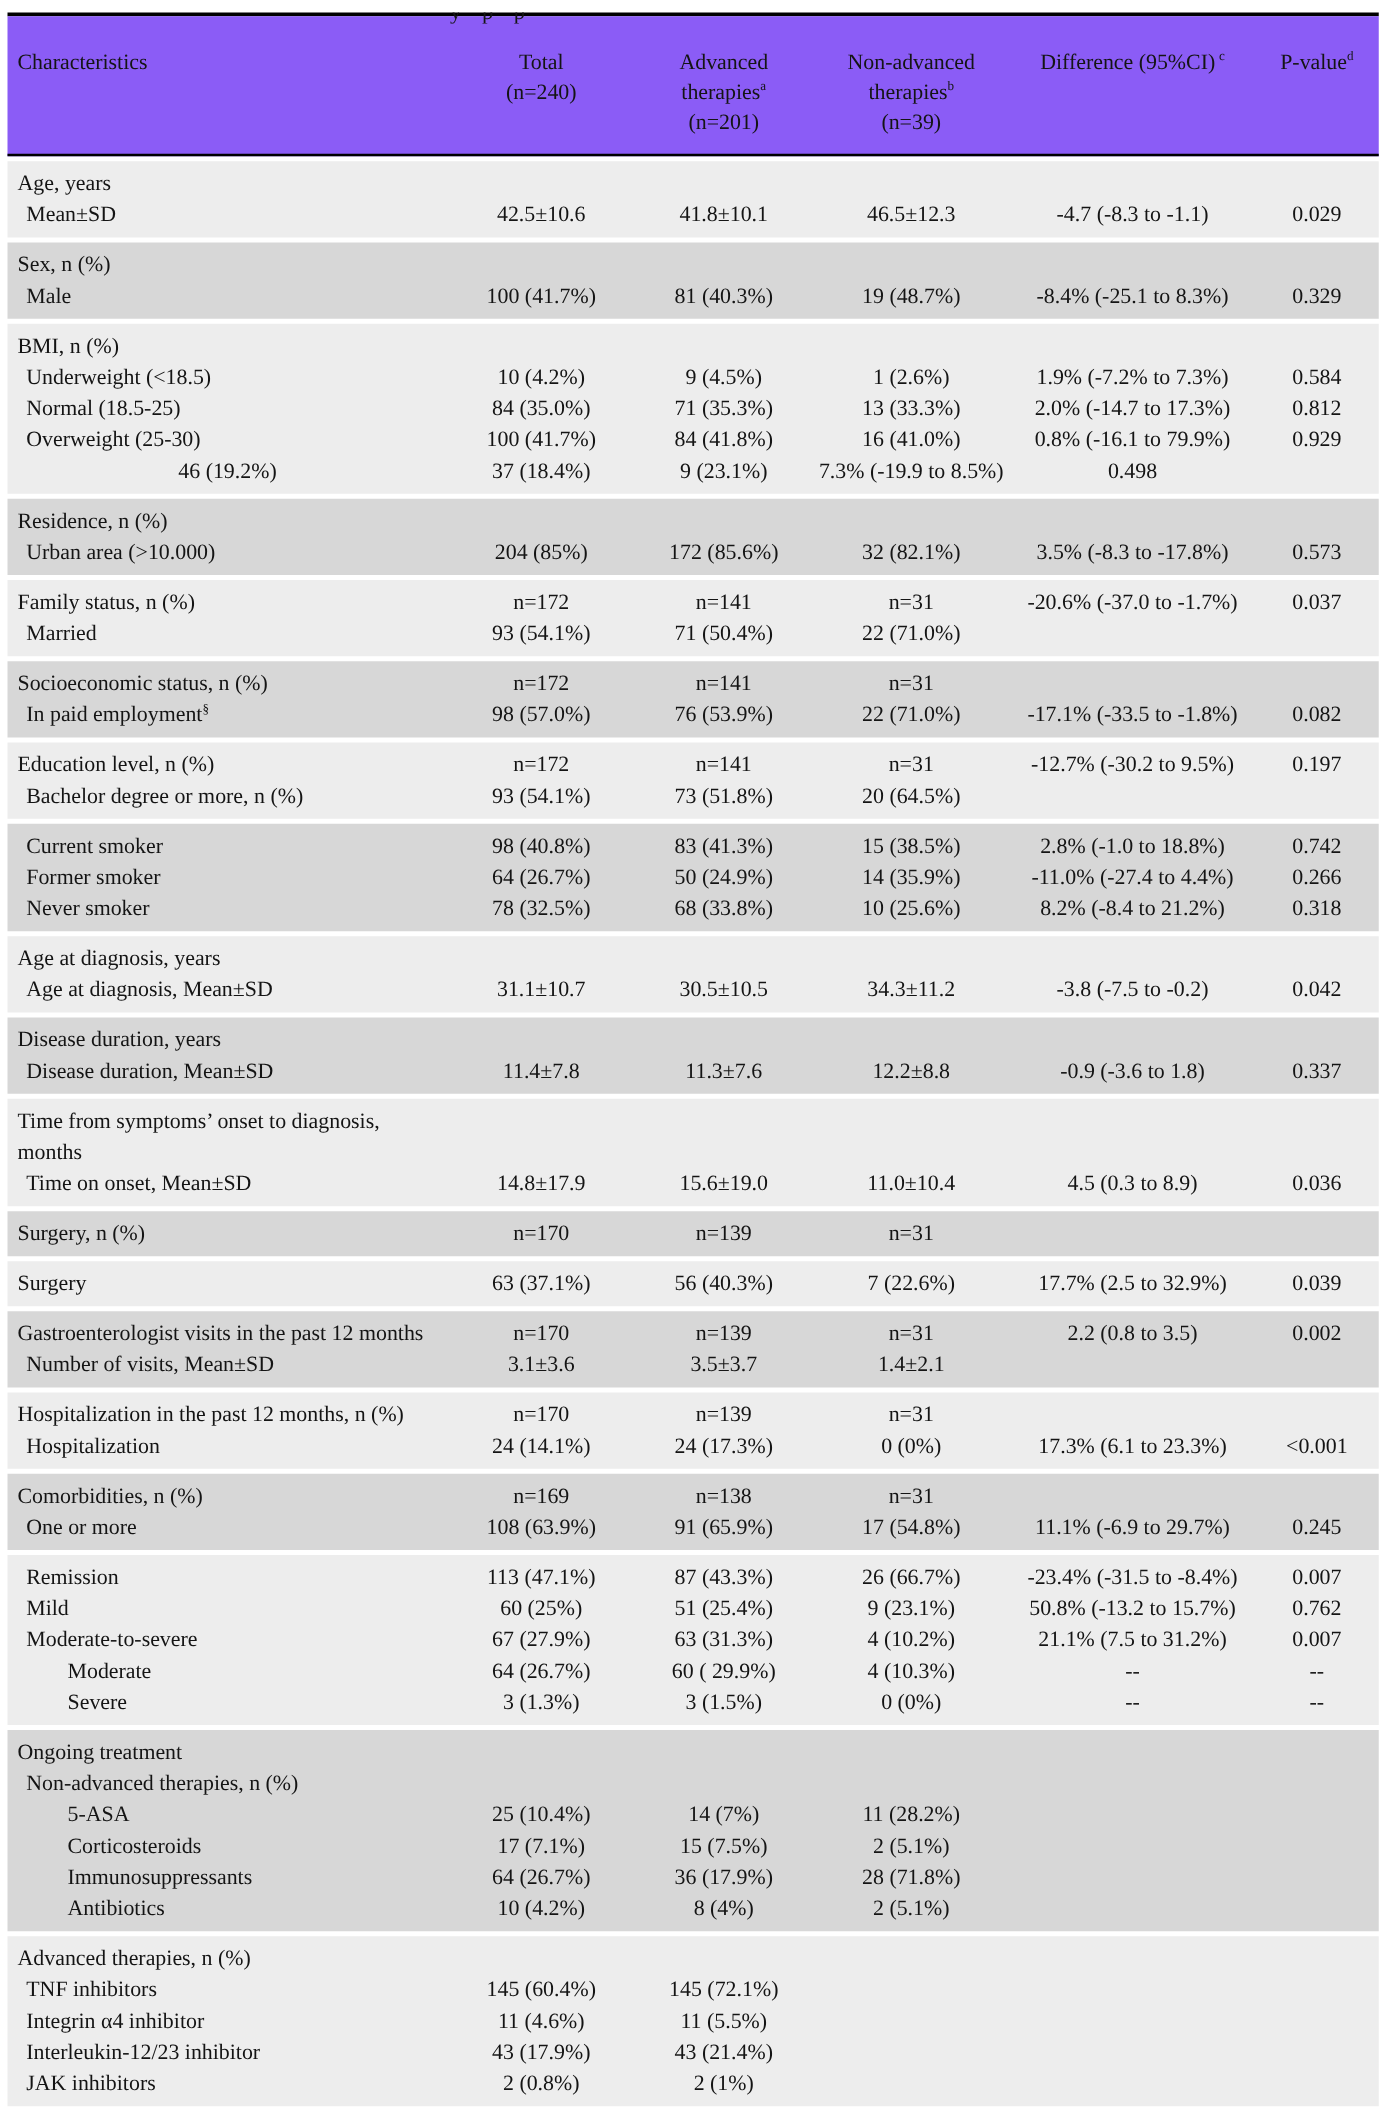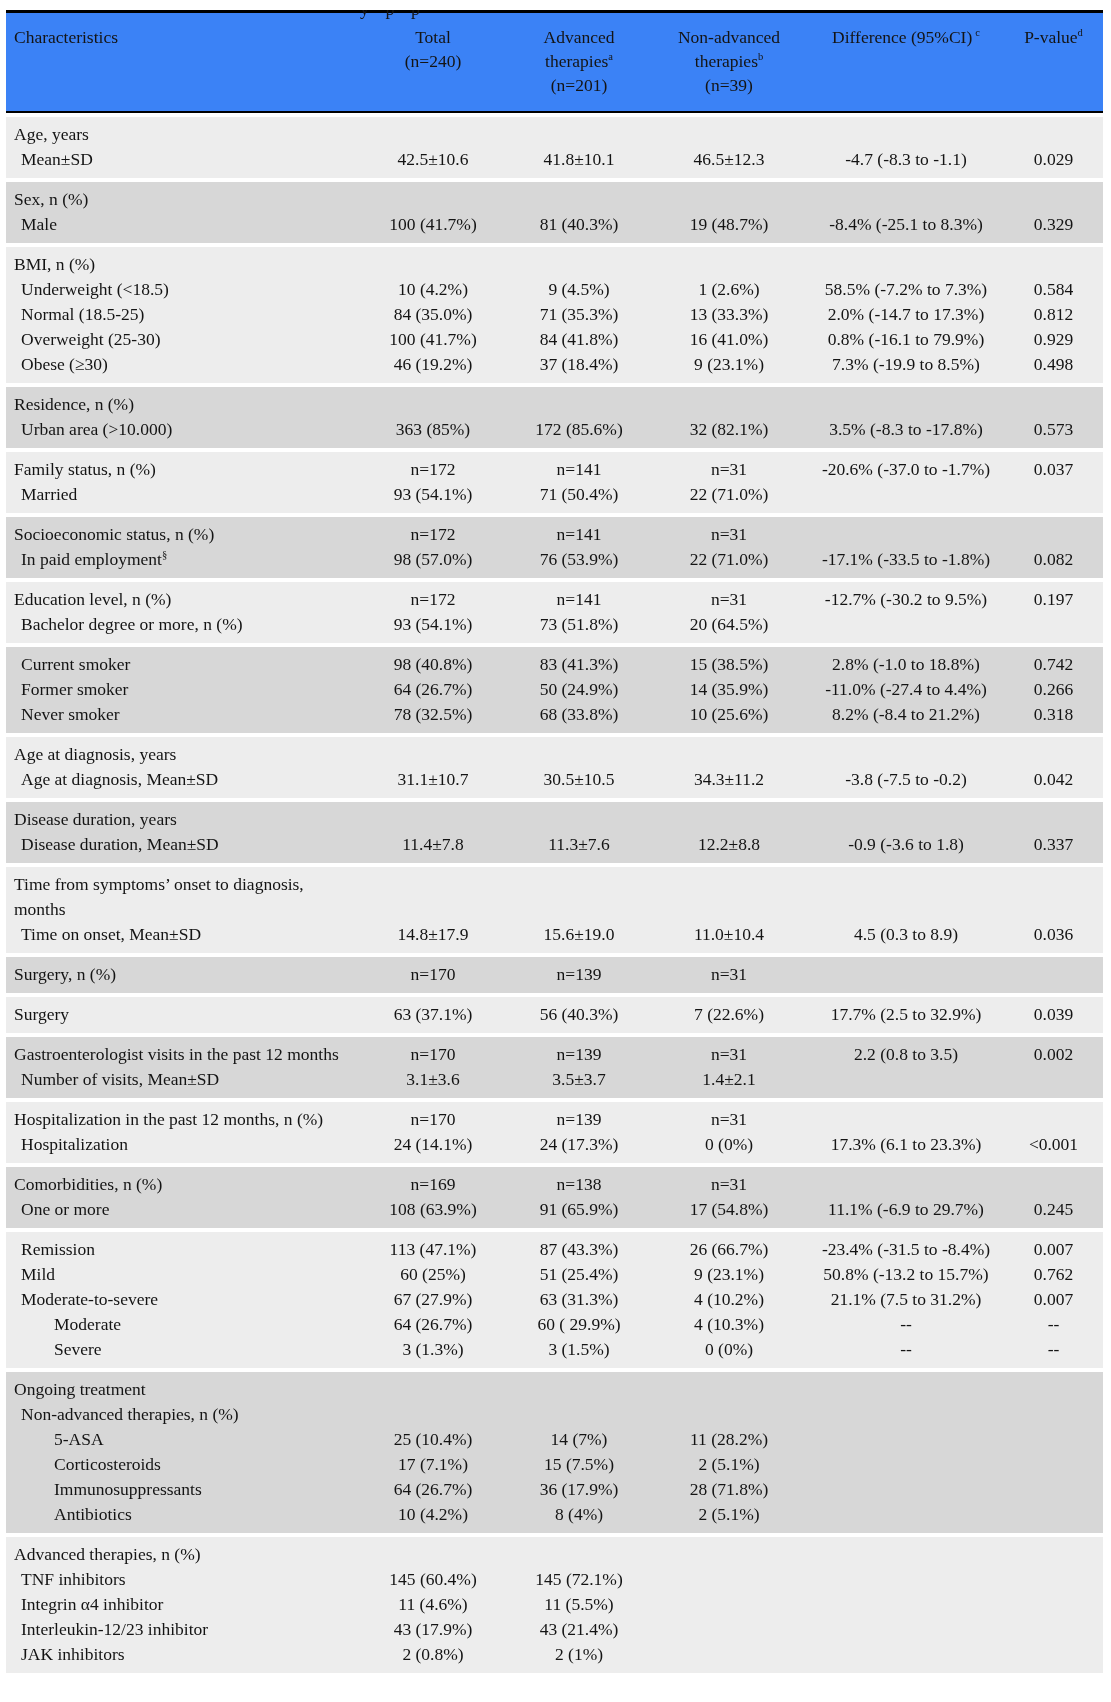--- a/index.html
+++ b/index.html
@@ -27,21 +27,21 @@
   }
   .caption-clip .inner {
     display: block; font-size: 18px; line-height: 18px; margin-top: -10px;
     letter-spacing: 6px;
   }
 
   .table-wrap { border-top: 3px solid var(--border); margin-top: 10px; }
 
   .thead {
     display: grid; grid-template-columns: var(--cols);
-    padding: 12px 0 14px; background: #3b82f6;
+    padding: 24px 0 14px; background: #8b5cf6;
     border-bottom: 2px solid var(--border);
     font-size: 17.5px; line-height: 24px;
   }
   .hcell { text-align: center; }
   .hcell.first { text-align: left; padding-left: 8px; }
   sup { font-size: 0.60em; line-height: 0; vertical-align: super; }
   .sup-gap { margin-left: 3px; }
 
   .tbody { padding-bottom: 0; }
   .band { padding: 5px 0 6px; margin-top: 4px; }
@@ -136,60 +136,59 @@
             <div class="cell"></div>
             <div class="cell"></div>
             <div class="cell"></div>
             <div class="cell"></div>
           </div>
           <div class="row">
             <div class="label indent-1">Underweight (&lt;18.5)</div>
             <div class="cell">10 (4.2%)</div>
             <div class="cell">9 (4.5%)</div>
             <div class="cell">1 (2.6%)</div>
-            <div class="cell">58.5% (-7.2% to 7.3%)</div>
+            <div class="cell">1.9% (-7.2% to 7.3%)</div>
             <div class="cell">0.584</div>
           </div>
           <div class="row">
             <div class="label indent-1">Normal (18.5-25)</div>
             <div class="cell">84 (35.0%)</div>
             <div class="cell">71 (35.3%)</div>
             <div class="cell">13 (33.3%)</div>
             <div class="cell">2.0% (-14.7 to 17.3%)</div>
             <div class="cell">0.812</div>
           </div>
           <div class="row">
             <div class="label indent-1">Overweight (25-30)</div>
             <div class="cell">100 (41.7%)</div>
             <div class="cell">84 (41.8%)</div>
             <div class="cell">16 (41.0%)</div>
             <div class="cell">0.8% (-16.1 to 79.9%)</div>
             <div class="cell">0.929</div>
           </div>
           <div class="row">
-            <div class="label indent-1">Obese (≥30)</div>
             <div class="cell">46 (19.2%)</div>
             <div class="cell">37 (18.4%)</div>
             <div class="cell">9 (23.1%)</div>
             <div class="cell">7.3% (-19.9 to 8.5%)</div>
             <div class="cell">0.498</div>
           </div>
         </div>
         <div class="band dark">
           <div class="row">
             <div class="label indent-0">Residence, n (%)</div>
             <div class="cell"></div>
             <div class="cell"></div>
             <div class="cell"></div>
             <div class="cell"></div>
             <div class="cell"></div>
           </div>
           <div class="row">
             <div class="label indent-1">Urban area (&gt;10.000)</div>
-            <div class="cell">363 (85%)</div>
+            <div class="cell">204 (85%)</div>
             <div class="cell">172 (85.6%)</div>
             <div class="cell">32 (82.1%)</div>
             <div class="cell">3.5% (-8.3 to -17.8%)</div>
             <div class="cell">0.573</div>
           </div>
         </div>
         <div class="band light">
           <div class="row">
             <div class="label indent-0">Family status, n (%)</div>
             <div class="cell">n=172</div>

